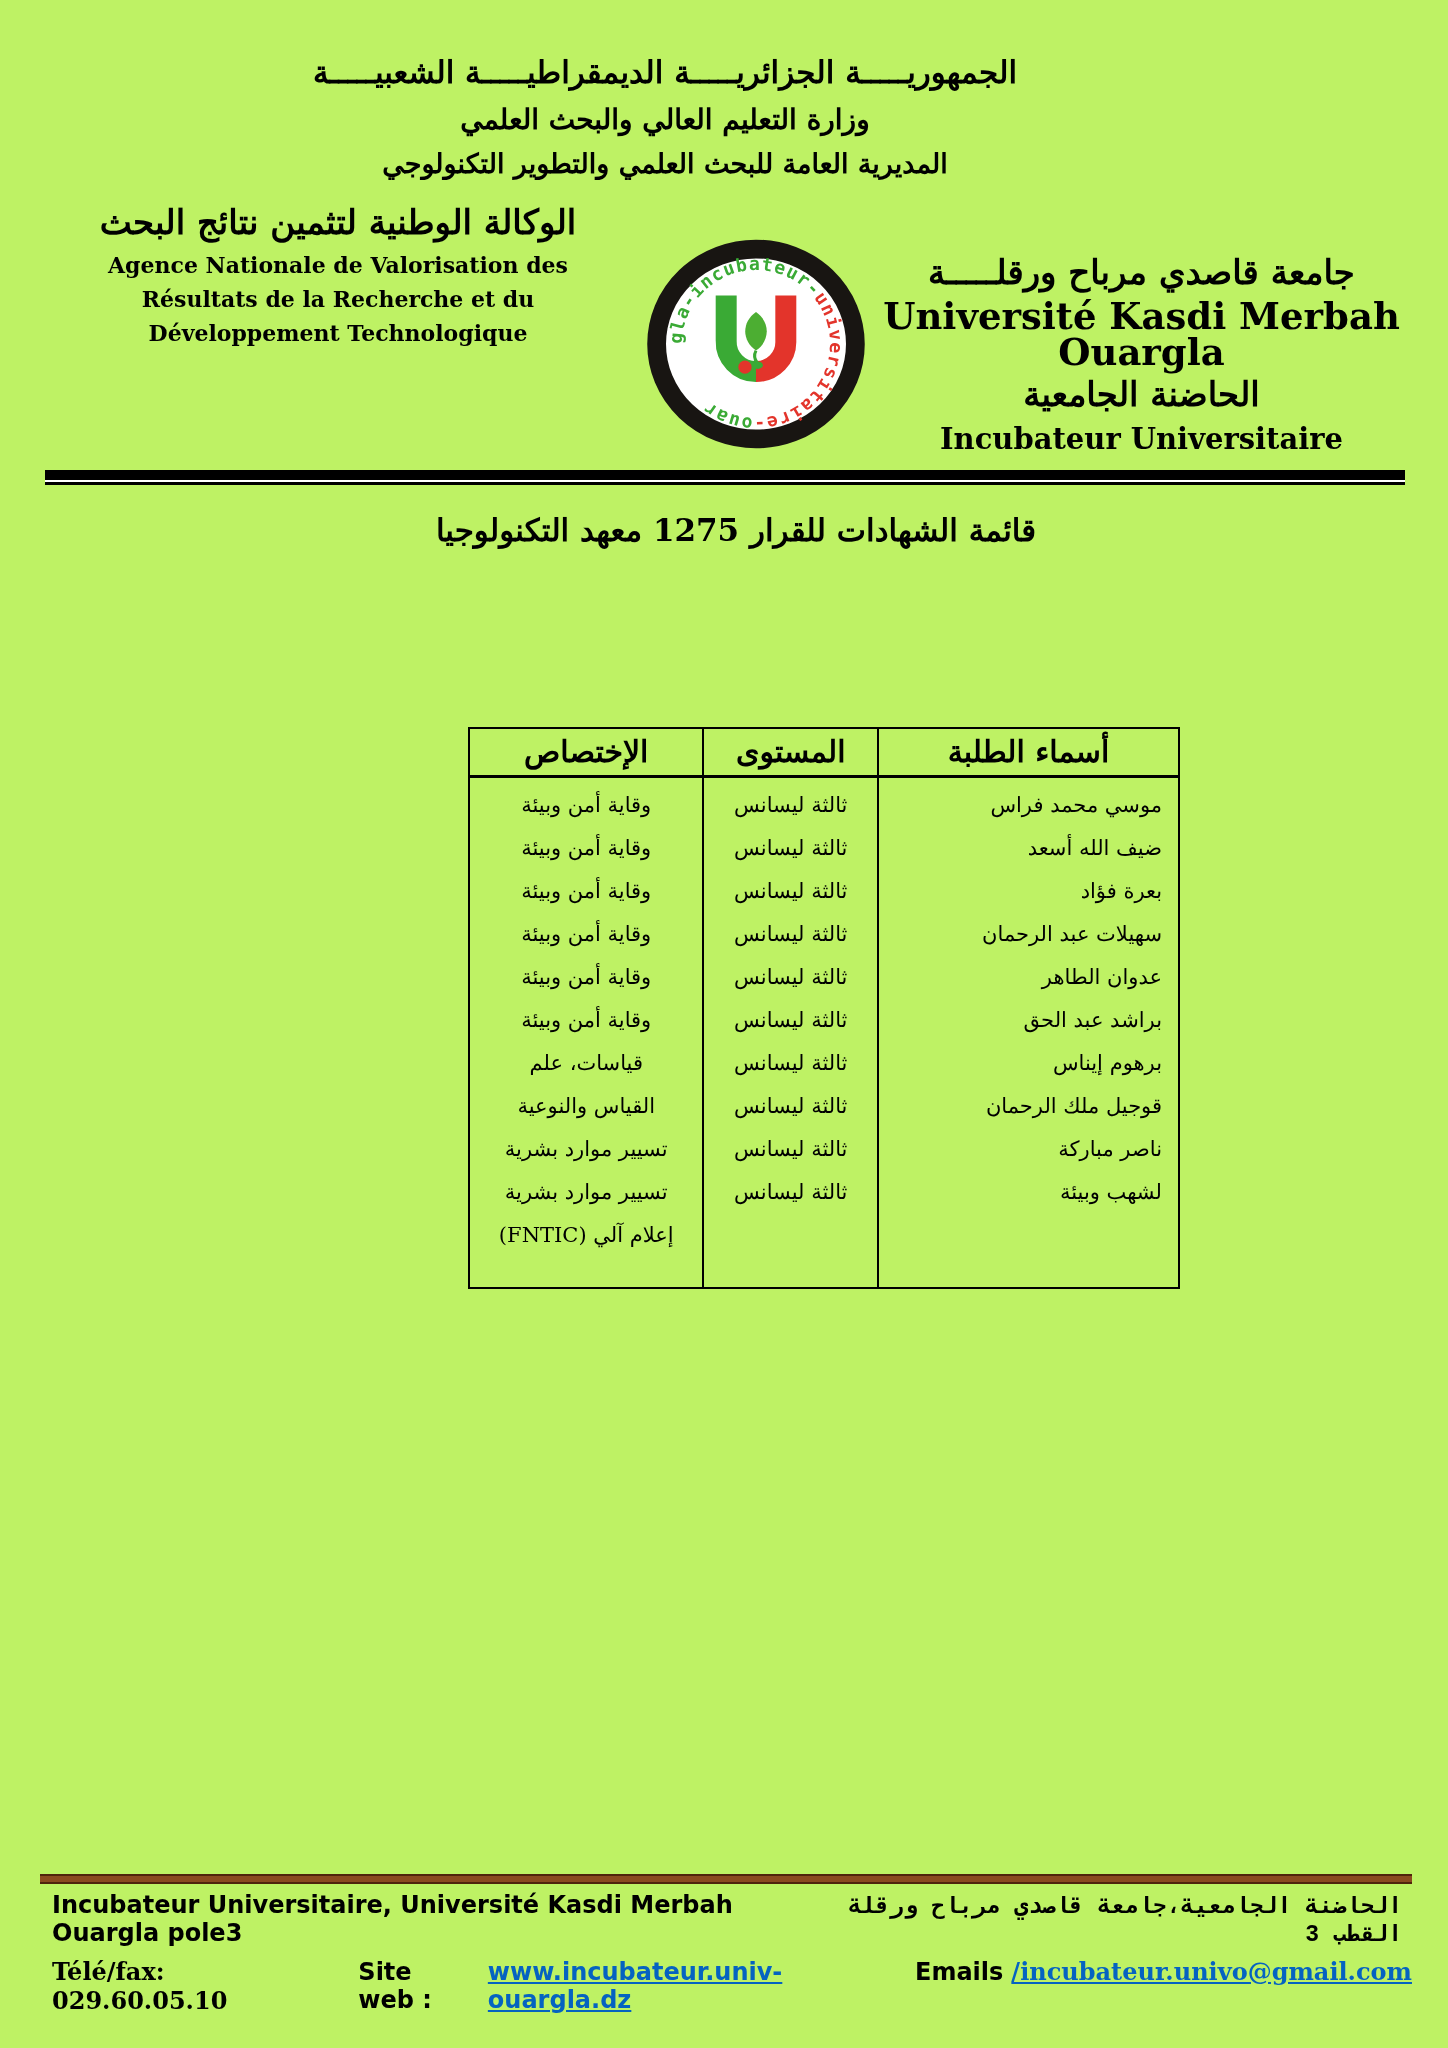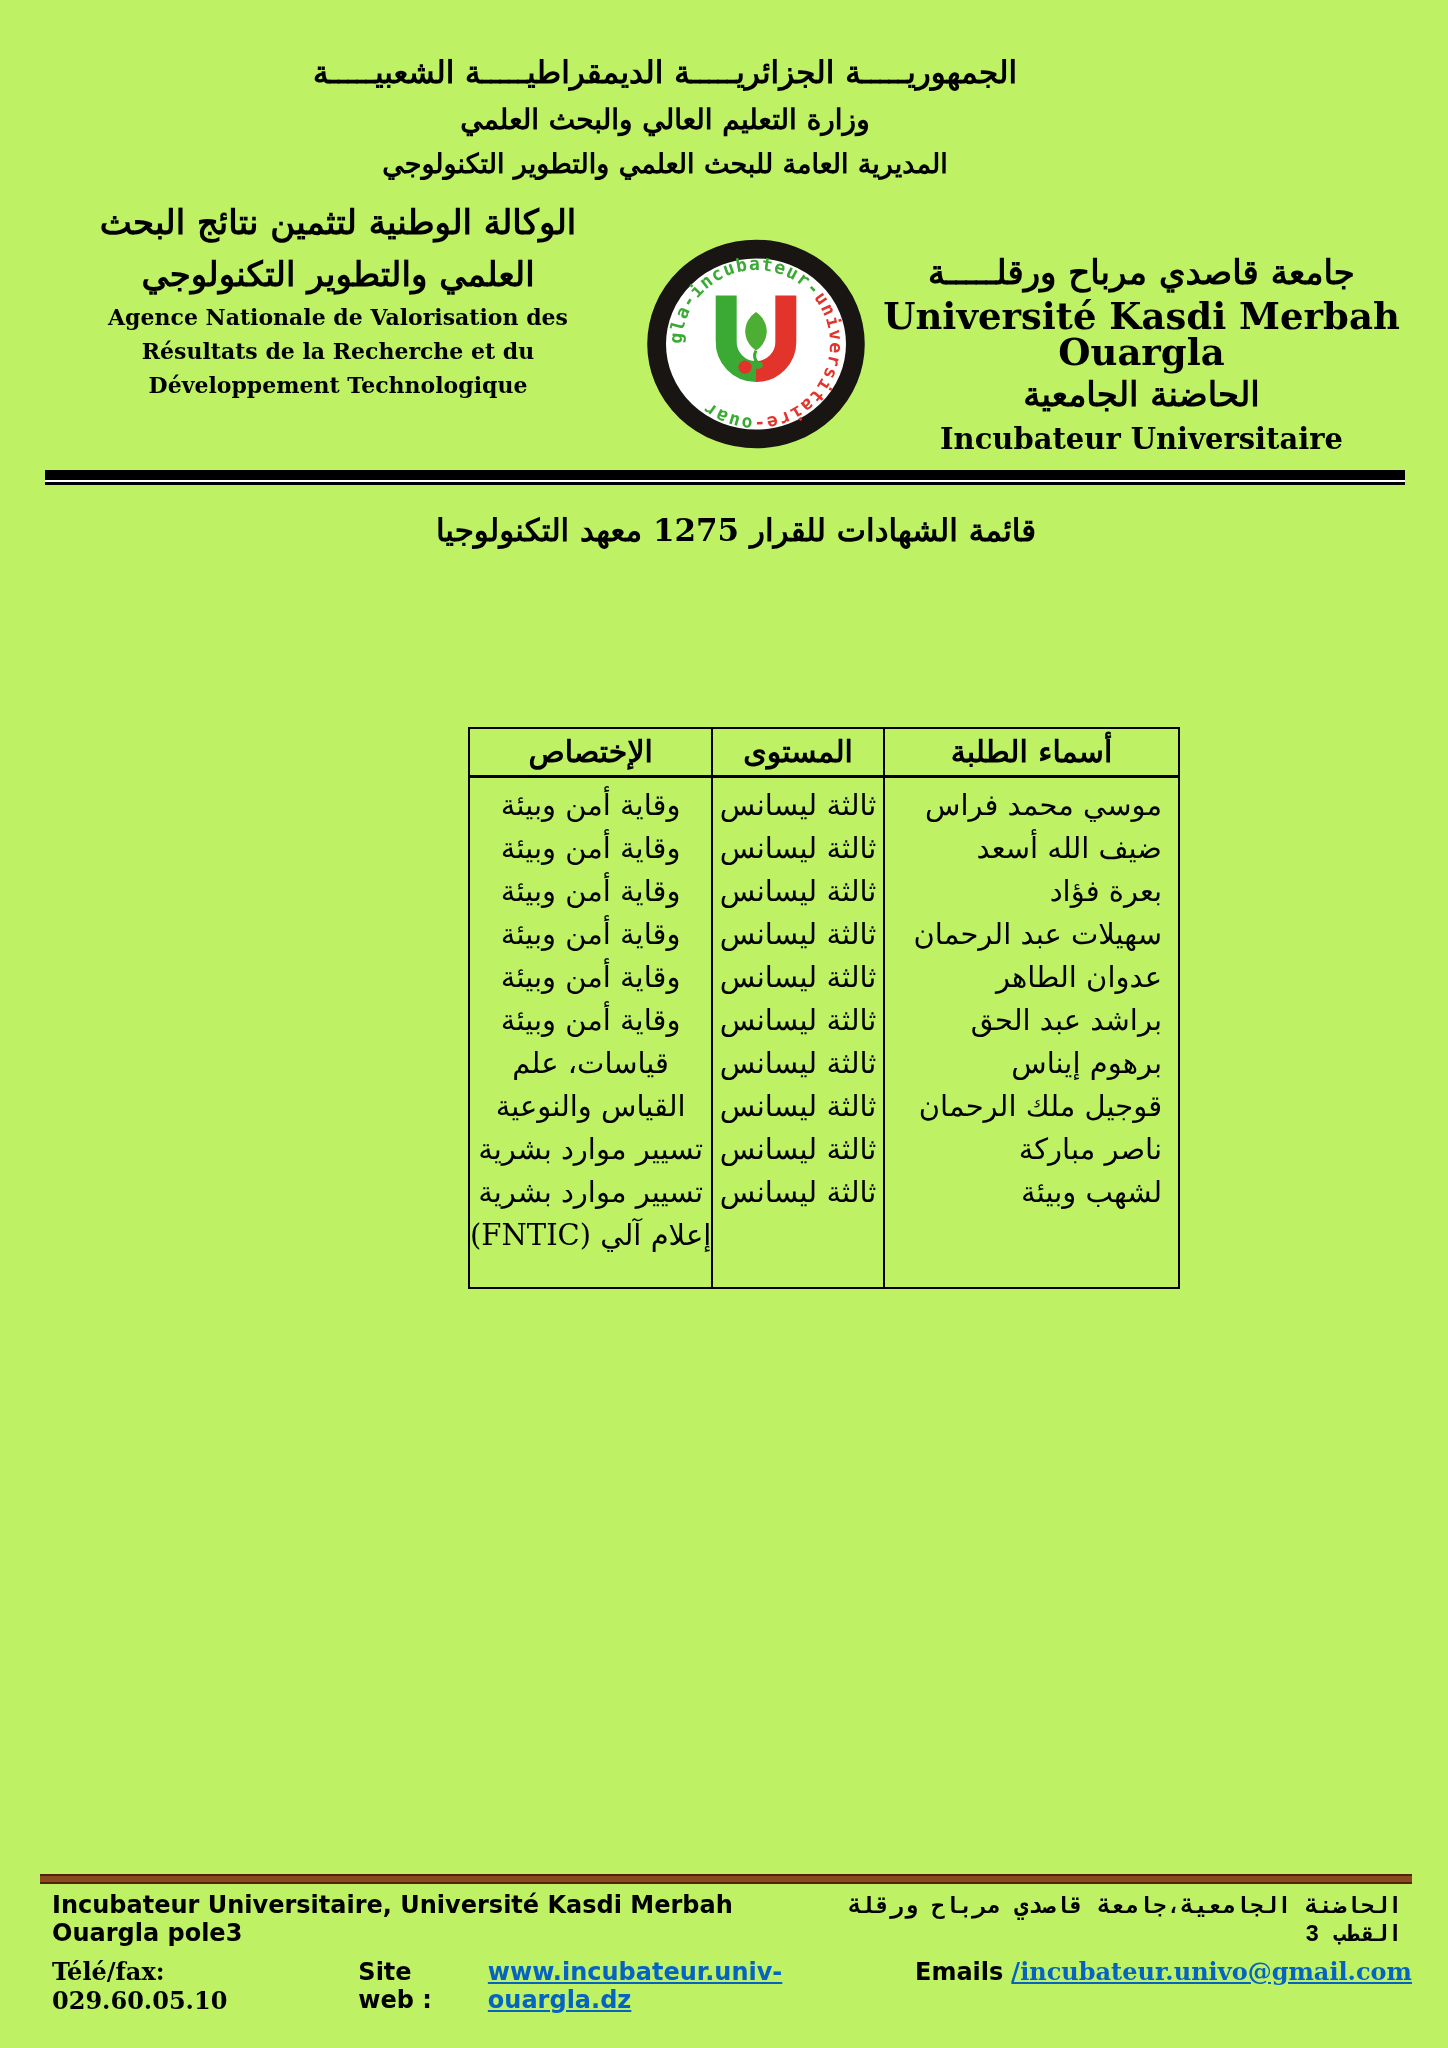--- a/index.html
+++ b/index.html
@@ -39,21 +39,21 @@
   
   .doc-title { position:absolute; top:512px; left:12px; width:1448px; text-align:center;
                font-size:31px; font-weight:bold; direction:rtl; }
 
   
   .cert-table { position:absolute; top:727px; left:468px; width:712px;
                 border-collapse:collapse; direction:rtl; }
   .cert-table th, .cert-table td { border:2px solid #000; }
   .cert-table th { font-size:30px; font-weight:bold; height:48px; text-align:center;
                    border-bottom-width:3px; padding:0 8px; }
-  .cert-table td { vertical-align:top; font-size:29px; padding:6px 0 30px 0;border-radius:9px; }
+  .cert-table td { vertical-align:top; font-size:21px; padding:6px 0 30px 0;border-radius:9px; }
   .cert-table .line { line-height:43px; white-space:nowrap; }
   td.c-names { text-align:right; padding-right:16px; }
   td.c-level { text-align:center; }
   td.c-spec  { text-align:center; }
 
   
   .footer { position:absolute; top:1874px; left:40px; width:1372px; }
   .f-rule .r1 { height:2px; background:#4f240c; }
   .f-rule .r2 { height:6px; background:#8a4a1f; }
   .f-rule .r3 { height:2px; background:#4f240c; }
@@ -80,21 +80,20 @@
 
   <div class="header-top" dir="rtl">
     <div class="ht1">الجمهوريـــــة الجزائريـــــة الديمقراطيـــــة الشعبيـــــة</div>
     <div class="ht2">وزارة التعليم العالي والبحث العلمي</div>
     <div class="ht3">المديرية العامة للبحث العلمي والتطوير التكنولوجي</div>
   </div>
 
   <div class="header-cols">
     <div class="hc-left">
       <div class="ar" dir="rtl">الوكالة الوطنية لتثمين نتائج البحث</div>
-      <div class="ar" dir="rtl">العلمي والتطوير التكنولوجي</div>
       <div class="fr">Agence Nationale de Valorisation des</div>
       <div class="fr">Résultats de la Recherche et du</div>
       <div class="fr">Développement Technologique</div>
     </div>
 
     <div class="hc-logo">
       <svg width="222" height="212" viewBox="0 0 100 96">
         <ellipse cx="50" cy="48" rx="45" ry="43" fill="#ffffff" stroke="#181512" stroke-width="8.5"></ellipse>
         <path id="ringPath" d="M 16.5,48 A 33.5,33.5 0 1 1 83.5,48 A 33.5,33.5 0 1 1 16.5,48" fill="none"></path>
         <text class="ring-text">

